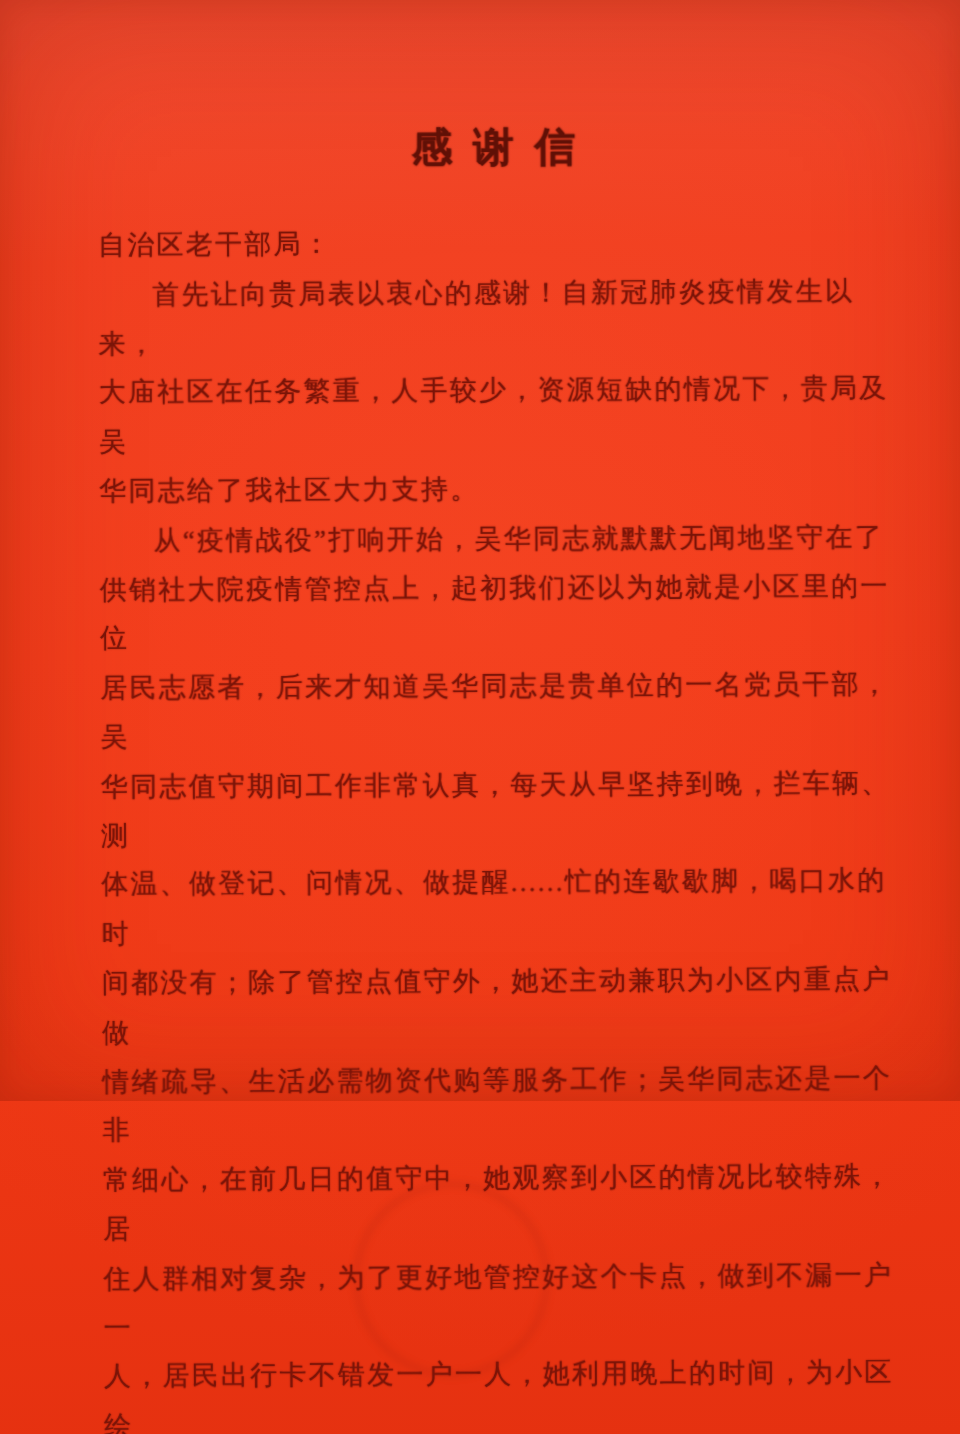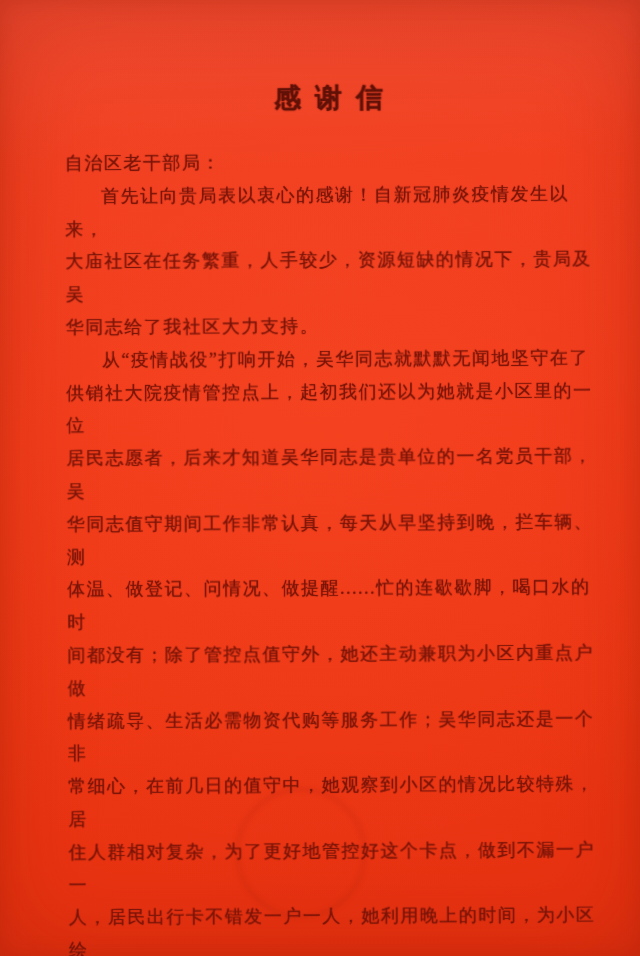--- a/index.html
+++ b/index.html
@@ -11,21 +11,21 @@
   }
   body {
     font-family: "Liberation Serif", "DejaVu Serif", serif;
     background:
       radial-gradient(130% 85% at 50% 42%, rgba(255,98,58,0.20), rgba(255,98,58,0) 62%),
       linear-gradient(178deg, #ee4a30 0%, #f13e1f 18%, #f23a19 45%, #ee3714 72%, #e53110 100%);
   }
   .page {
     position: relative;
     width: 640px;
-    height: 956px;
+    height: 734px;
     box-shadow:
       inset 0 0 95px rgba(140,24,8,0.30),
       inset 0 0 20px rgba(150,30,10,0.22);
   }
   .content {
     position: absolute;
     inset: 0;
     padding: 80px 46px 0 66px;
     box-sizing: border-box;
     color: #7a1408;

